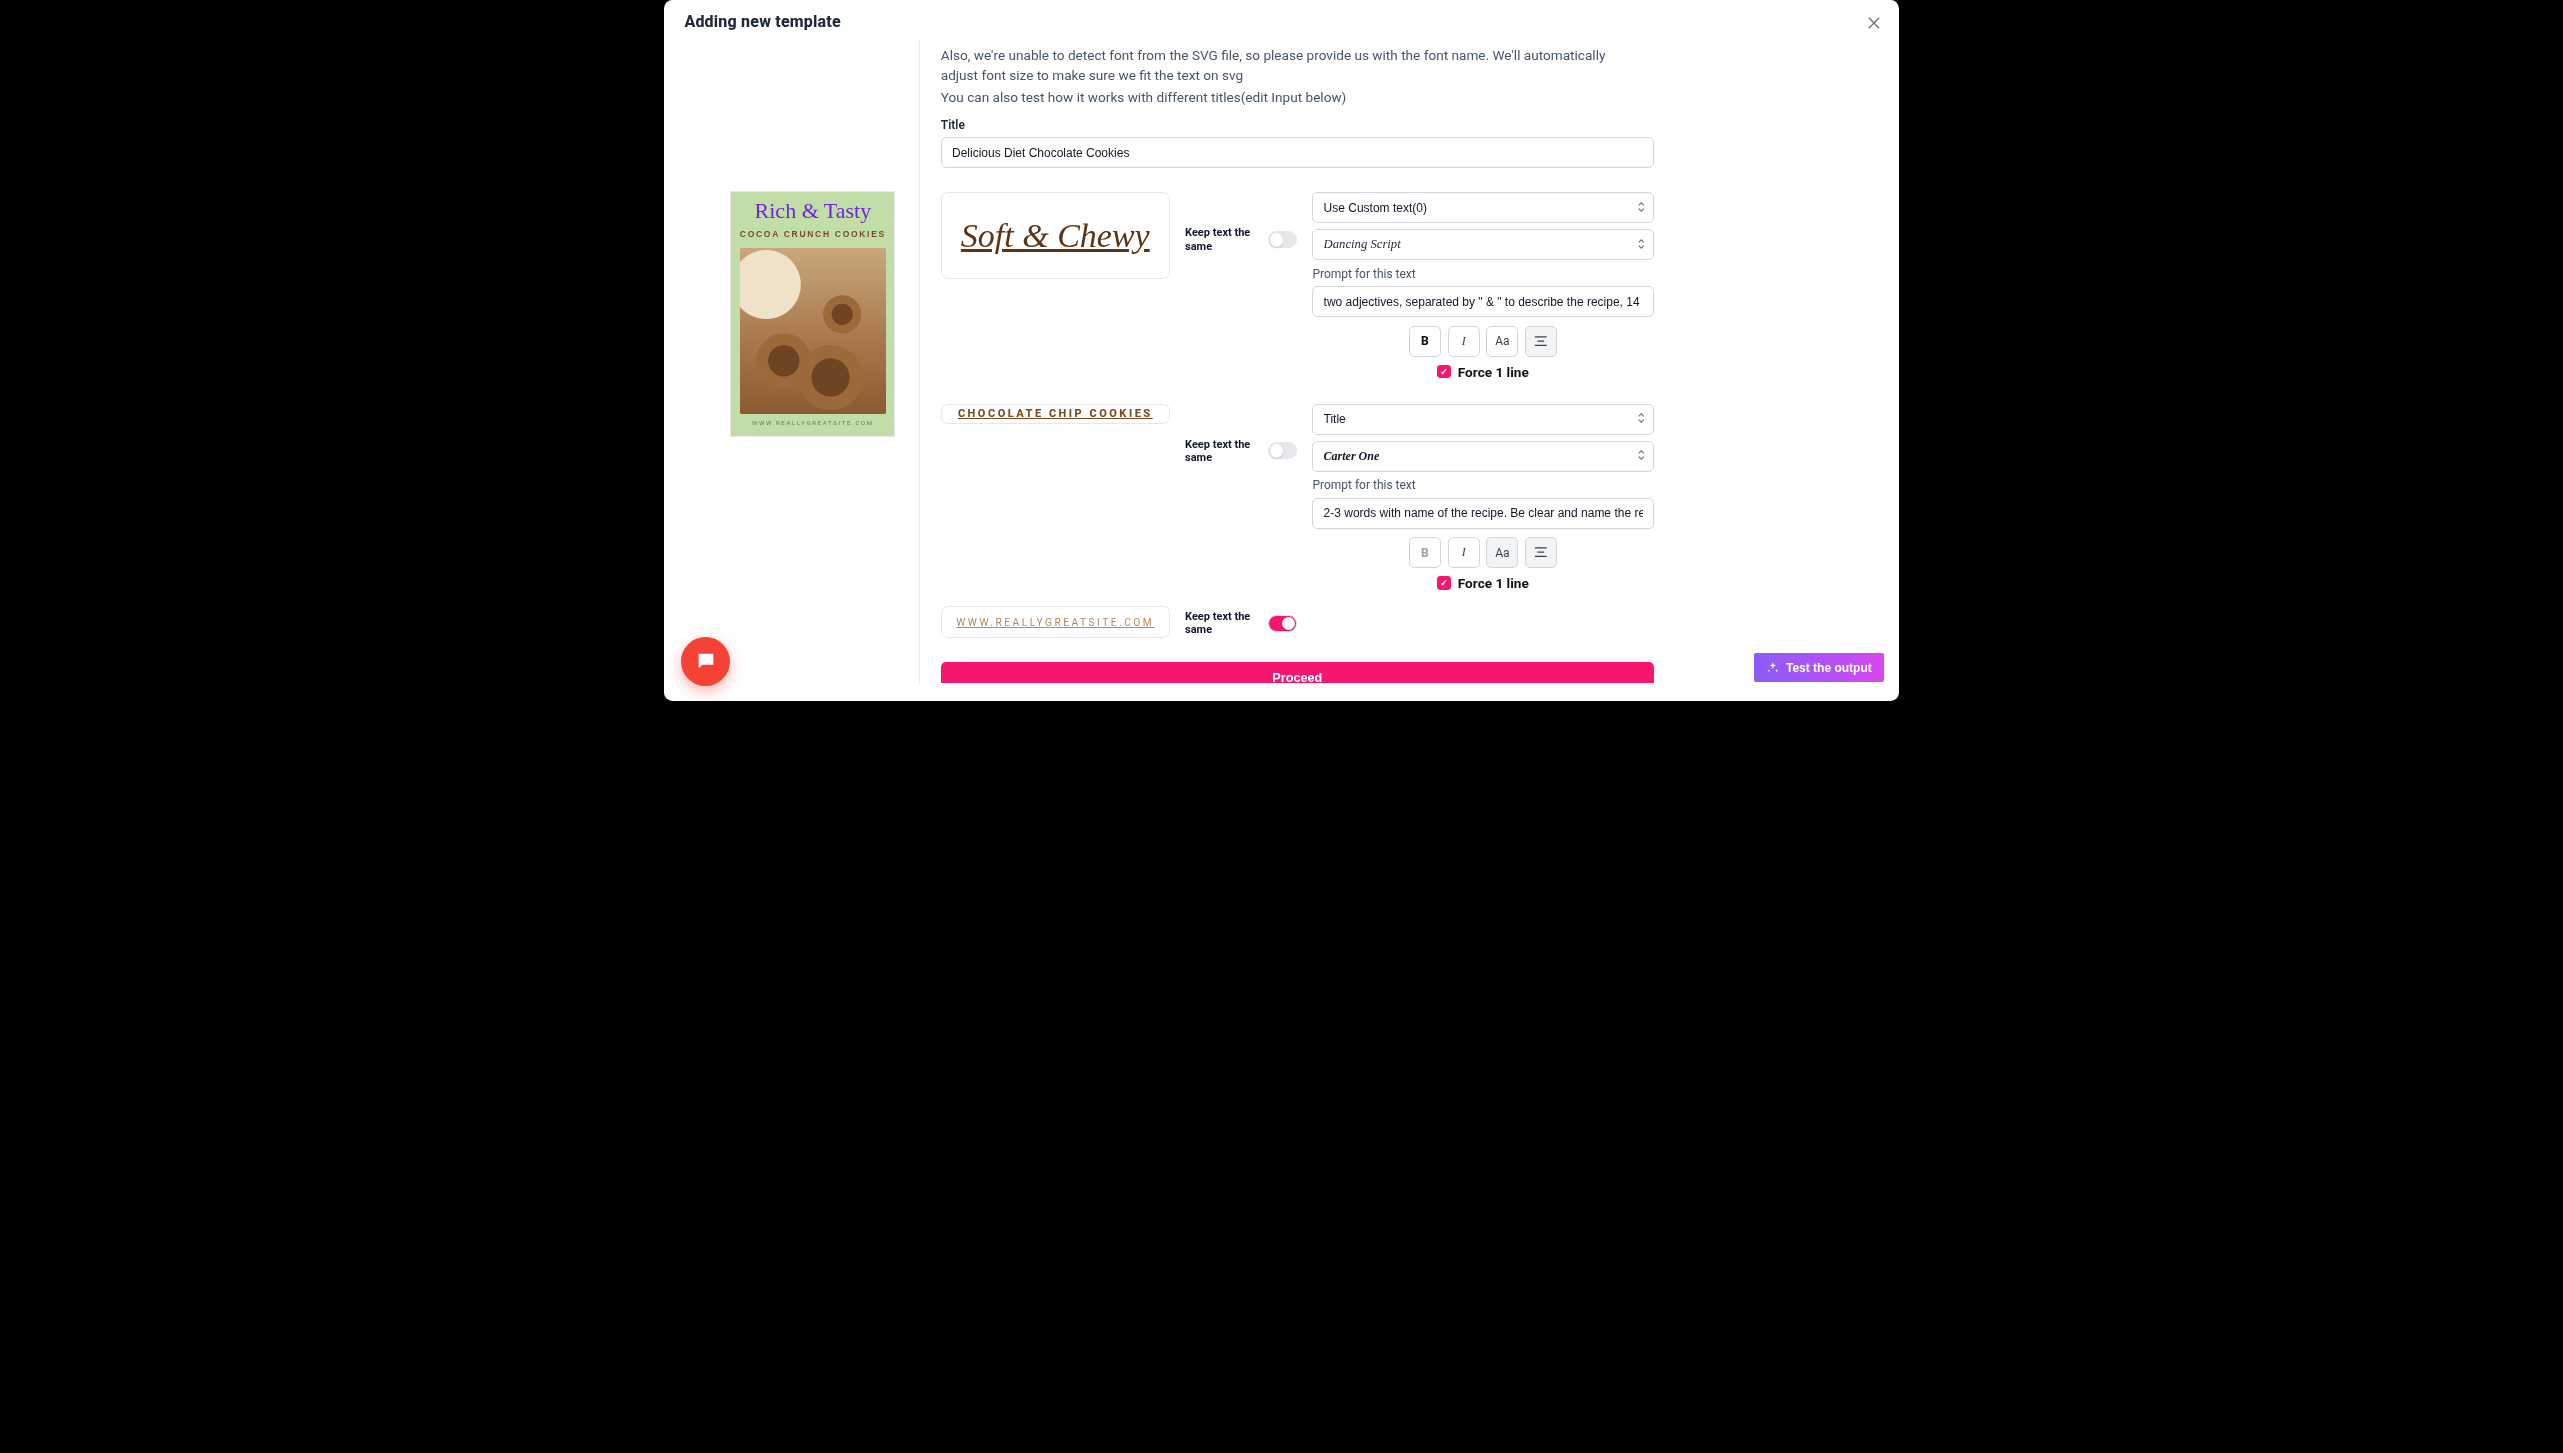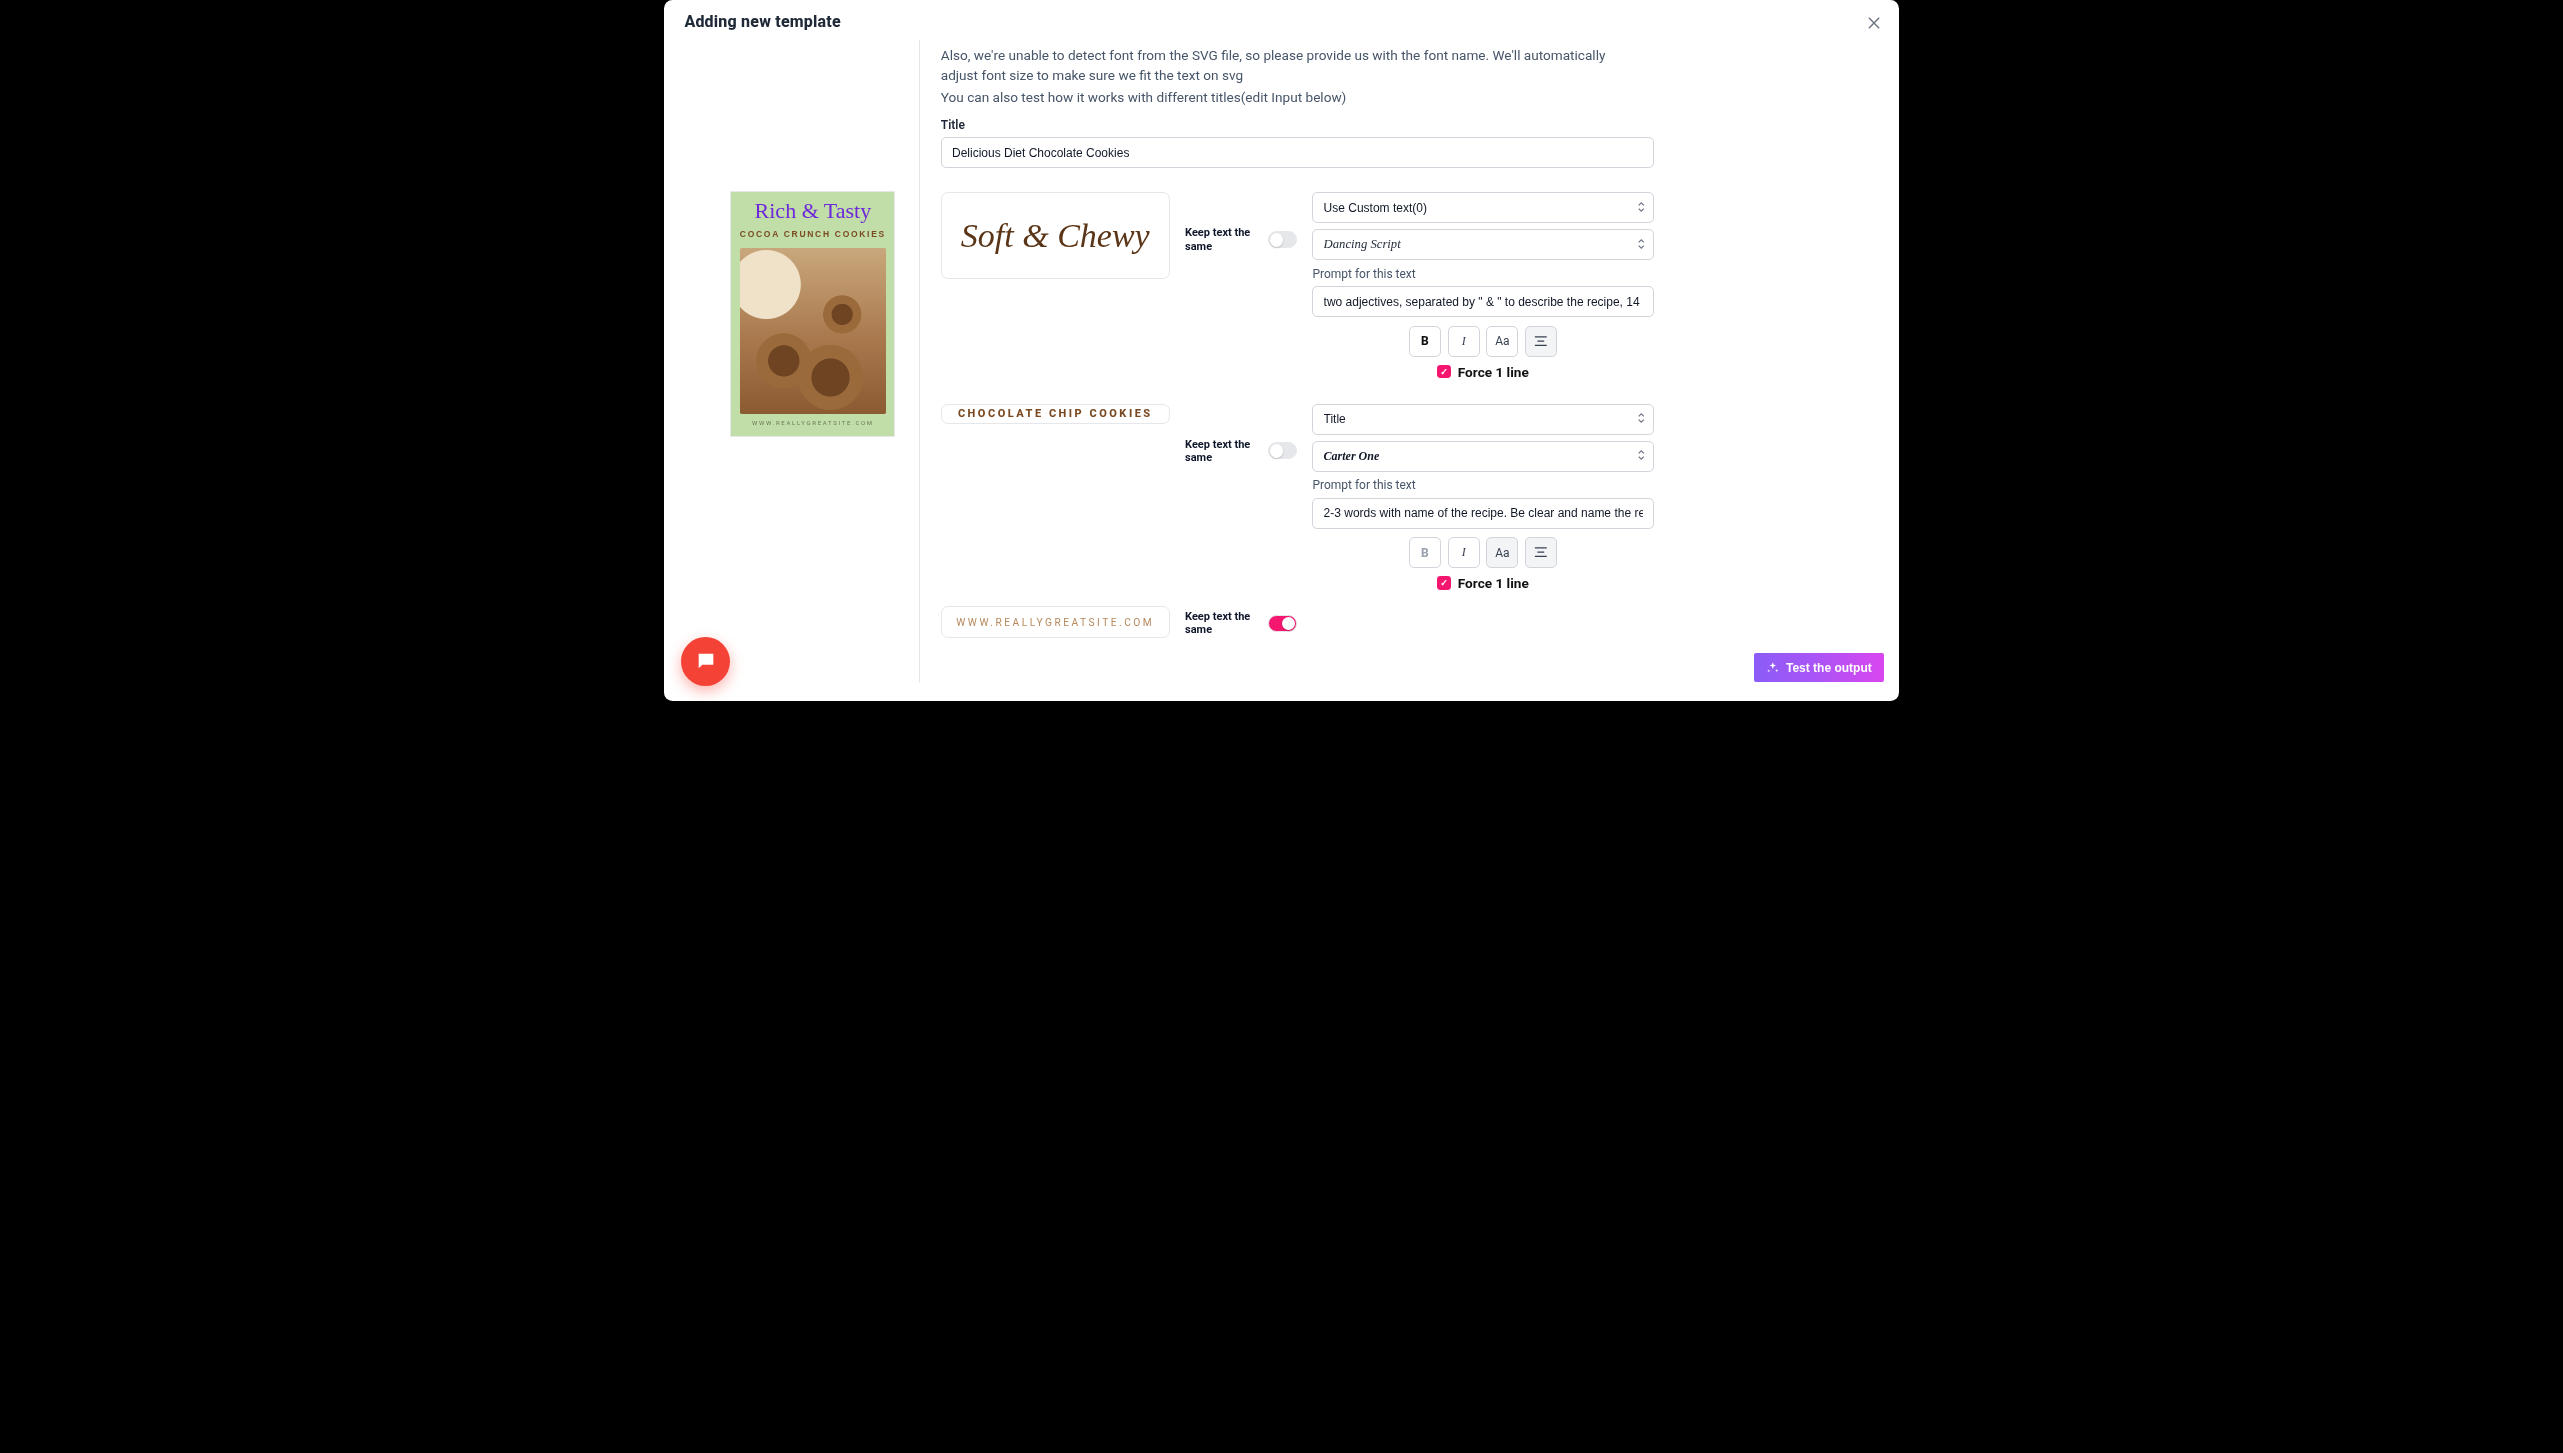--- a/index.html
+++ b/index.html
@@ -39,21 +39,21 @@
   .pfoot{background:#C1DDA8;color:#6c7a58;font-size:6px;letter-spacing:1.7px;text-align:center;padding:5.1px 0;}
 
   .lead{color:#475569;font-size:13.6px;line-height:1.5;margin:5.1px 0 3.4px 0;max-width:696px;}
   .lead2{color:#475569;font-size:13.6px;margin:0 0 13.6px 0;}
 
   .flabel{font-size:12px;font-weight:600;margin:6.8px 0 5.1px 0;}
   .input,.select{width:100%;height:31px;border:0.8px solid var(--border);border-radius:5.1px;padding:0 10.2px;font-size:12px;background:#fff;color:#111827;}
   .input::placeholder{color:#9ca3af;}
 
   .row{display:flex;gap:15.3px;align-items:flex-start;margin-top:24px;}
-  .sample{flex:0 0 229px;border:0.8px solid #e5e7eb;border-radius:6.8px;background:#fff;display:flex;align-items:center;justify-content:center;text-align:center;font-family:inherit;}
+  .sample{flex:0 0 229px;border:0.8px solid #e5e7eb;border-radius:6.8px;background:#fff;display:flex;align-items:center;justify-content:center;text-align:center;font-family:inherit;text-decoration:underline;}
   .sample.soft{height:87px;font-family:'Brush Script MT','Segoe Script',cursive;color:#5a3517;font-size:34px;font-style:italic;line-height:1;}
   .sample.chip{height:20px;color:#7b4a22;font-weight:800;letter-spacing:2.5px;font-size:11px;}
   .sample.url{height:32px;color:#b6885c;font-size:10.2px;letter-spacing:2.5px;}
 
   .keep{flex:0 0 112px;display:flex;align-items:center;gap:6.8px;color:#0f172a;font-weight:700;font-size:11px;line-height:1.2;margin-top:34px;}
   .keep.small{margin-top:2.5px;}
   .toggle{position:relative;width:29px;height:17px;border-radius:848px;background:#e5e7eb;cursor:pointer;flex:0 0 auto;border:0.8px solid #e5e7eb;}
   .toggle .knob{position:absolute;top:0.8px;left:0.8px;width:13.6px;height:13.6px;border-radius:50%;background:#fff;box-shadow:0 0.8px 1.7px rgba(0,0,0,.2);transition:left .15s;}
   .toggle.on{background:var(--brand2);}
   .toggle.on .knob{left:12.7px;}
@@ -212,20 +212,21 @@
           <div class="sample url">WWW.REALLYGREATSITE.COM</div>
           <div class="keep small">
             <span>Keep text the same</span>
             <div class="toggle on">
                 <div class="knob"></div>
               </div>
           </div>
           <div class="ctrls"></div>
         </div>
 
+        <button class="proceed">Proceed</button>
       </div>
     </div>
   </div>
 
   <div class="fab">
     <svg viewBox="0 0 24 24" fill="#fff">
         <path d="M4 4h16v12H8l-4 4V4z"></path>
       </svg>
   </div>
 

